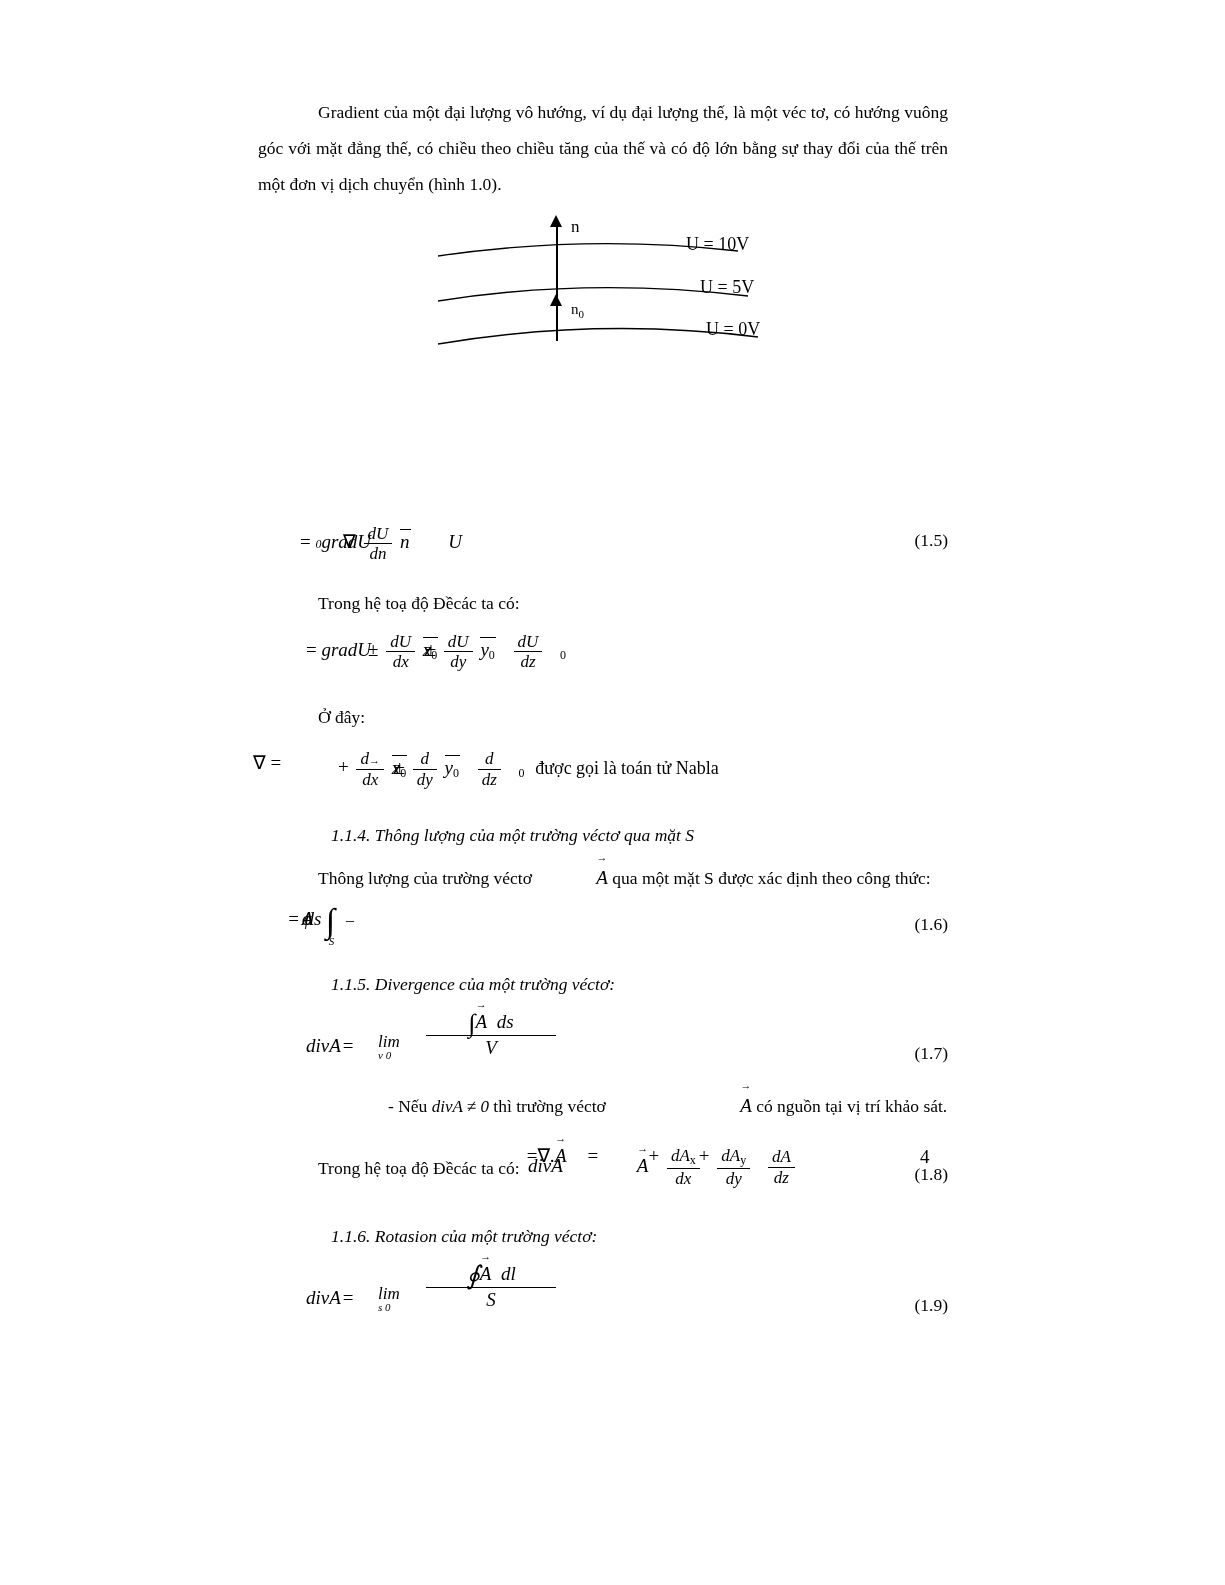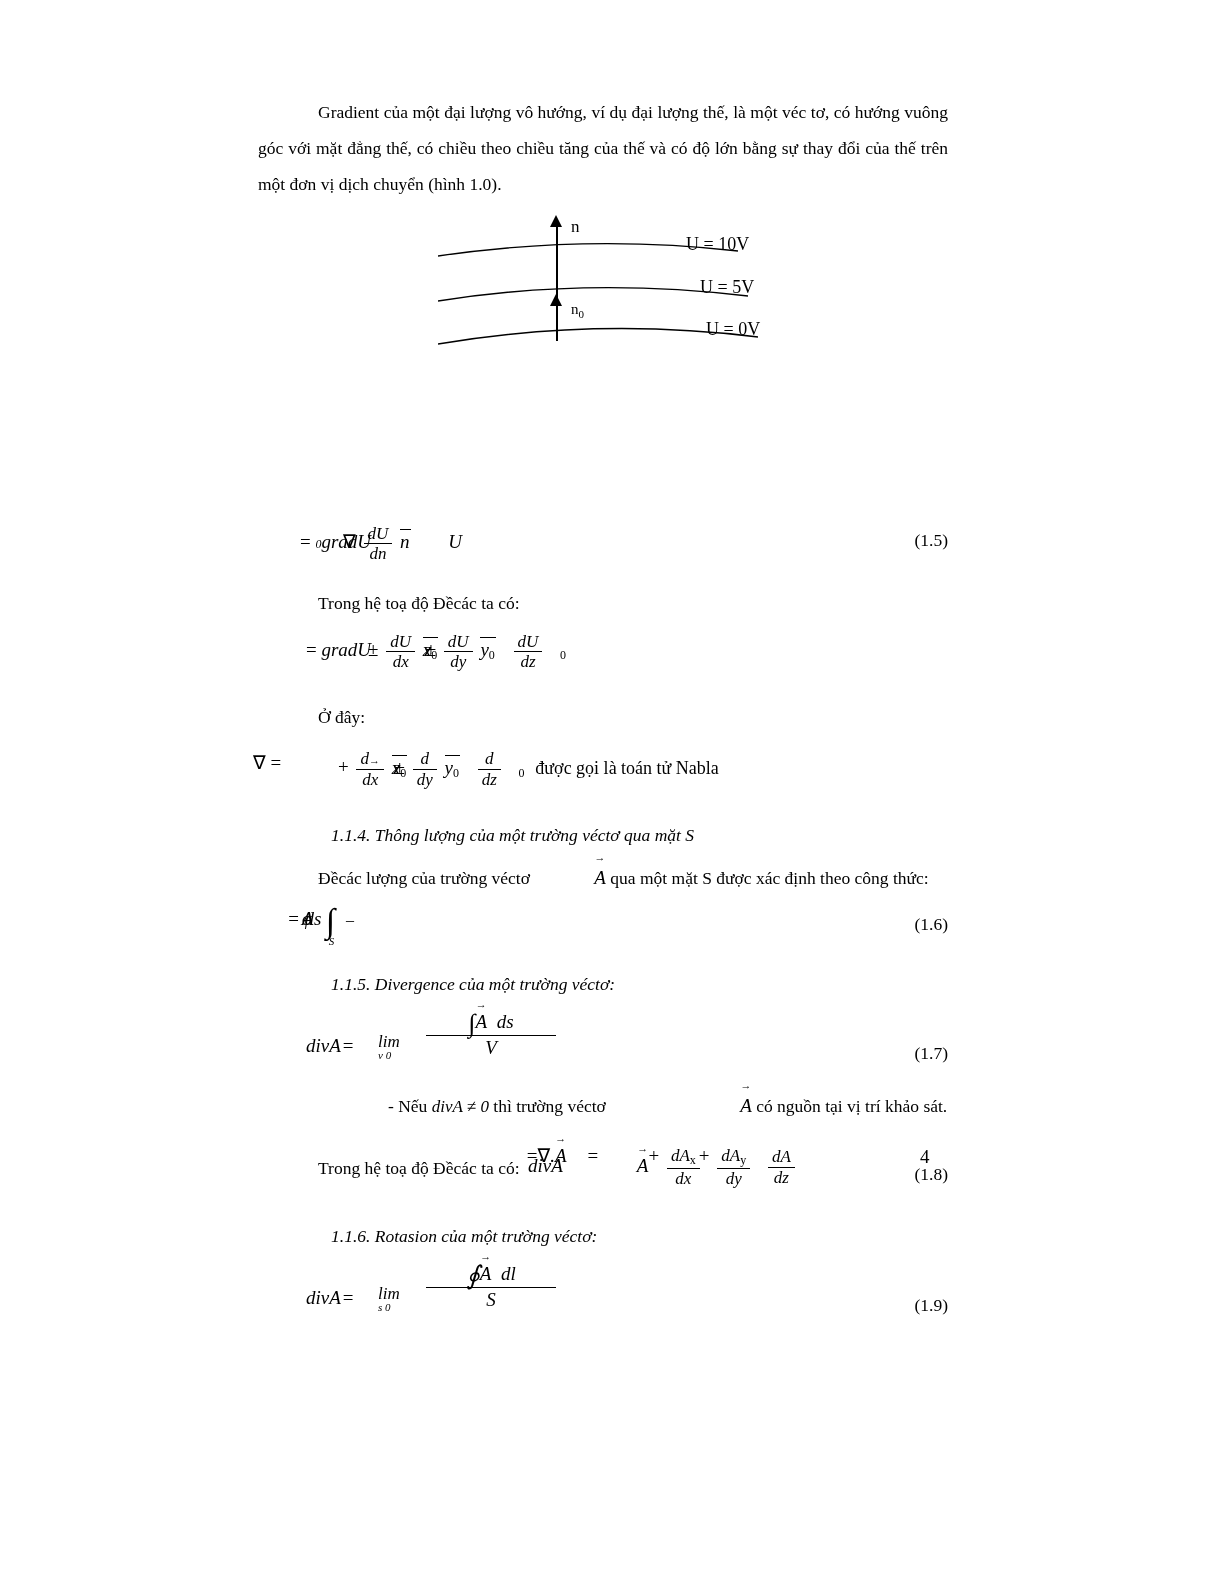--- a/index.html
+++ b/index.html
@@ -272,21 +272,21 @@
           <span class="num">d</span>
           <span class="den">dz</span>
         </span>
         <span class="sub" style="margin-left:10px;">0</span>
         <span class="upright" style="font-style:normal; font-size:18px; margin-left:6px;">được gọi là toán tử Nabla</span>
       </div>
     </div>
 
     <p class="heading" style="margin-top:22px;">1.1.4. Thông lượng của một trường véctơ qua mặt S</p>
 
-    <p class="para" style="margin-top:6px;"><span>Đềcác lượng của trường véctơ</span> <span class="math arrowvec">A</span> <span>qua một mặt S  được xác định theo công thức:</span></p>
+    <p class="para" style="margin-top:6px;"><span>Thông lượng của trường véctơ</span> <span class="math arrowvec">A</span> <span>qua một mặt S  được xác định theo công thức:</span></p>
 
     <div class="eq-block" style="height:50px; margin-top:4px;">
       <div style="position:absolute; left:44px; top:6px;" class="math">
         <span>ϕ</span><span style="margin-left:-10px;">A</span><span style="margin-left:-9px;">ds</span><span class="upright" style="margin-left:-33px;">=</span>
         <span class="bigint" style="margin-left:22px;"><span>∫</span><span class="lim">S</span></span>
         <span style="margin-left:6px; font-size:16px;">–</span>
       </div>
       <div class="eq-num" style="top:12px;">(1.6)</div>
     </div>
 

